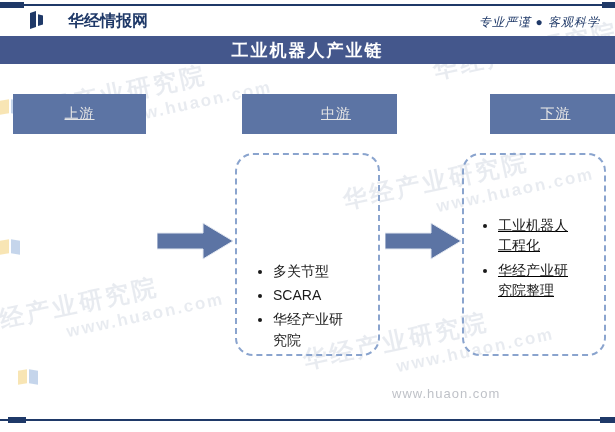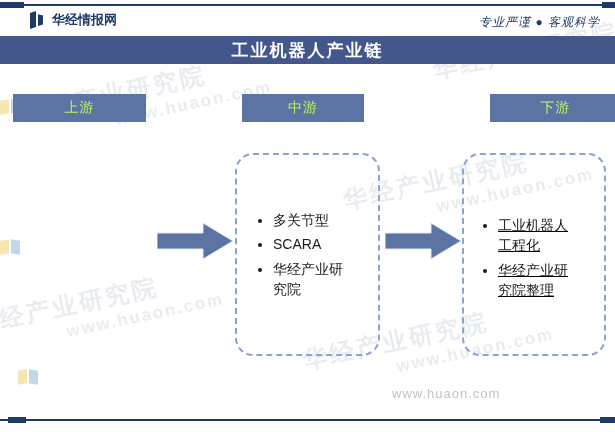--- a/index.html
+++ b/index.html
@@ -8,41 +8,41 @@
   
   .rule{position:absolute;background:#1F3968;}
   .rule-top{left:0;top:4px;width:615px;height:2px;}
   .rule-top-capL{left:0;top:2px;width:24px;height:6px;}
   .rule-top-capR{left:602px;top:2px;width:13px;height:6px;}
   .rule-bottom{left:0;top:419px;width:615px;height:2px;}
   .rule-bottom-capL{left:8px;top:417px;width:18px;height:6px;}
   .rule-bottom-capR{left:600px;top:417px;width:15px;height:6px;}
 
   
-  .brand{position:absolute;left:30px;top:11px;display:flex;align-items:flex-start;gap:6px;color:#1F3968;font-weight:bold;font-size:13px;}
+  .brand{position:absolute;left:30px;top:11px;display:flex;align-items:flex-start;gap:22px;color:#1F3968;font-weight:bold;font-size:16px;}
   .brand svg{display:block;}
   .slogan{position:absolute;right:15px;top:14px;color:#1F3968;font-size:12px;letter-spacing:1px;font-style:italic;}
 
   
   .titlebar{position:absolute;left:0;top:36px;width:615px;height:28px;background:#44578C;
             display:flex;align-items:center;justify-content:center;
             color:#ffffff;font-size:17px;font-weight:bold;letter-spacing:2px;}
 
   
-  .stage-header{position:absolute;top:94px;height:28px;background:#5C74A4;color:#bef264;
-                font-size:14px;letter-spacing:1px;display:flex;align-items:center;justify-content:center;}
+  .stage-header{position:absolute;top:94px;height:40px;background:#5C74A4;color:#e5e5e5;
+                font-size:14px;letter-spacing:1px;display:flex;align-items:center;justify-content:center;text-decoration:underline;}
   .sh-1{left:13px;width:133px;}
-  .sh-2{left:242px;width:122px;}
+  .sh-2{left:242px;width:122px;padding-left:33px;}
   .sh-3{left:490px;width:131px;}
 
   
   .stage-box{position:absolute;top:153px;height:199px;border:2px dashed #8AA4CE;border-radius:18px;
              background:transparent;display:flex;align-items:center;}
   .sb-1{left:8px;width:140px;}
-  .sb-2{left:235px;width:141px;}
+  .sb-2{left:235px;width:141px;align-items:flex-end;}
   .sb-3{left:462px;width:140px;text-decoration:underline;}
   .stage-box ul{margin:0;padding:0 0 0 16px;list-style:disc;color:#1a1a1a;}
   .stage-box li{width:80px;font-size:14px;line-height:1.45;margin:4px 0;color:#1a1a1a;}
   .sb-1 ul{margin-left:18px;}
   .sb-2 ul{margin-left:20px;}
   .sb-3 ul{margin-left:18px;margin-top:6px;}
 
   
   .arrow{position:absolute;top:222px;width:76px;height:38px;}
   .ar-1{left:157px;}

